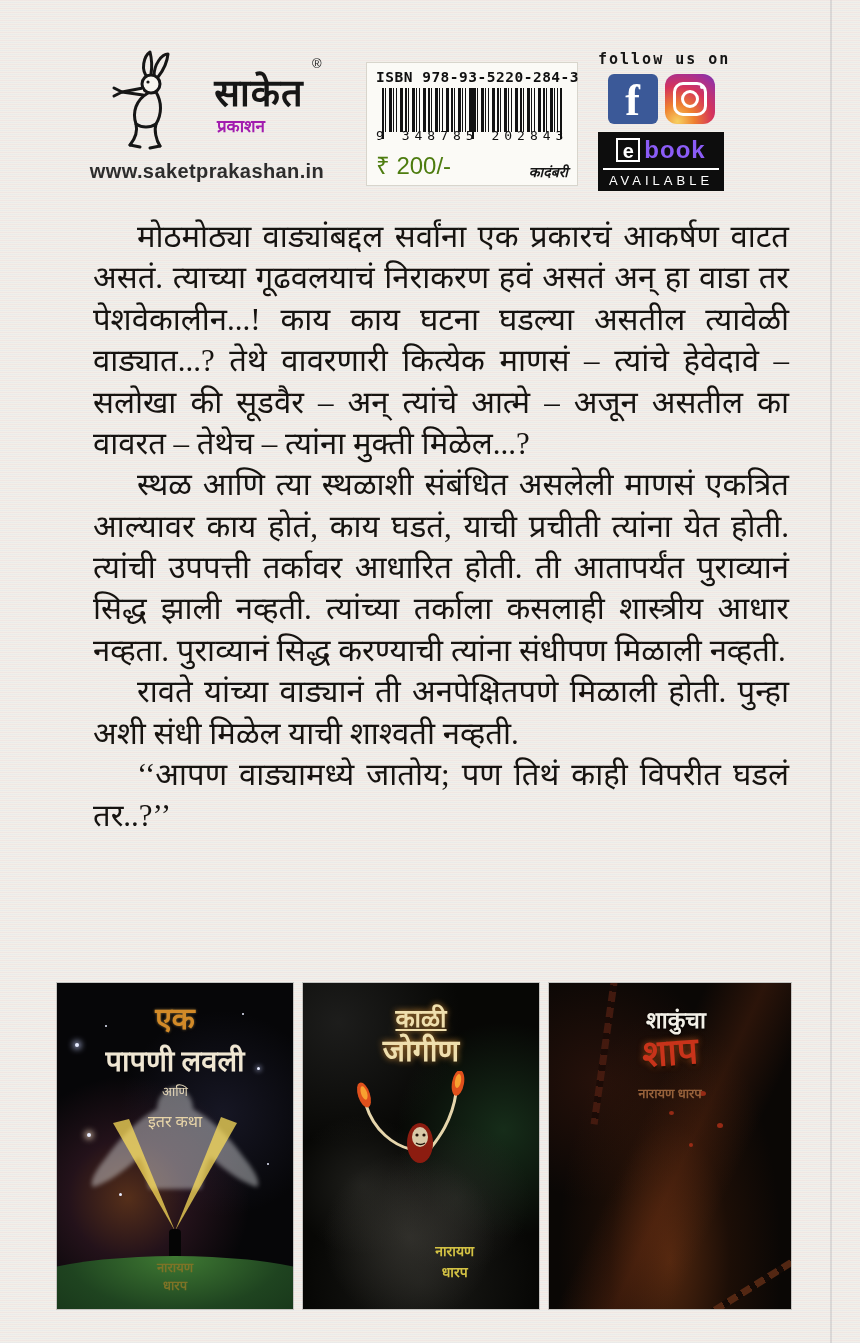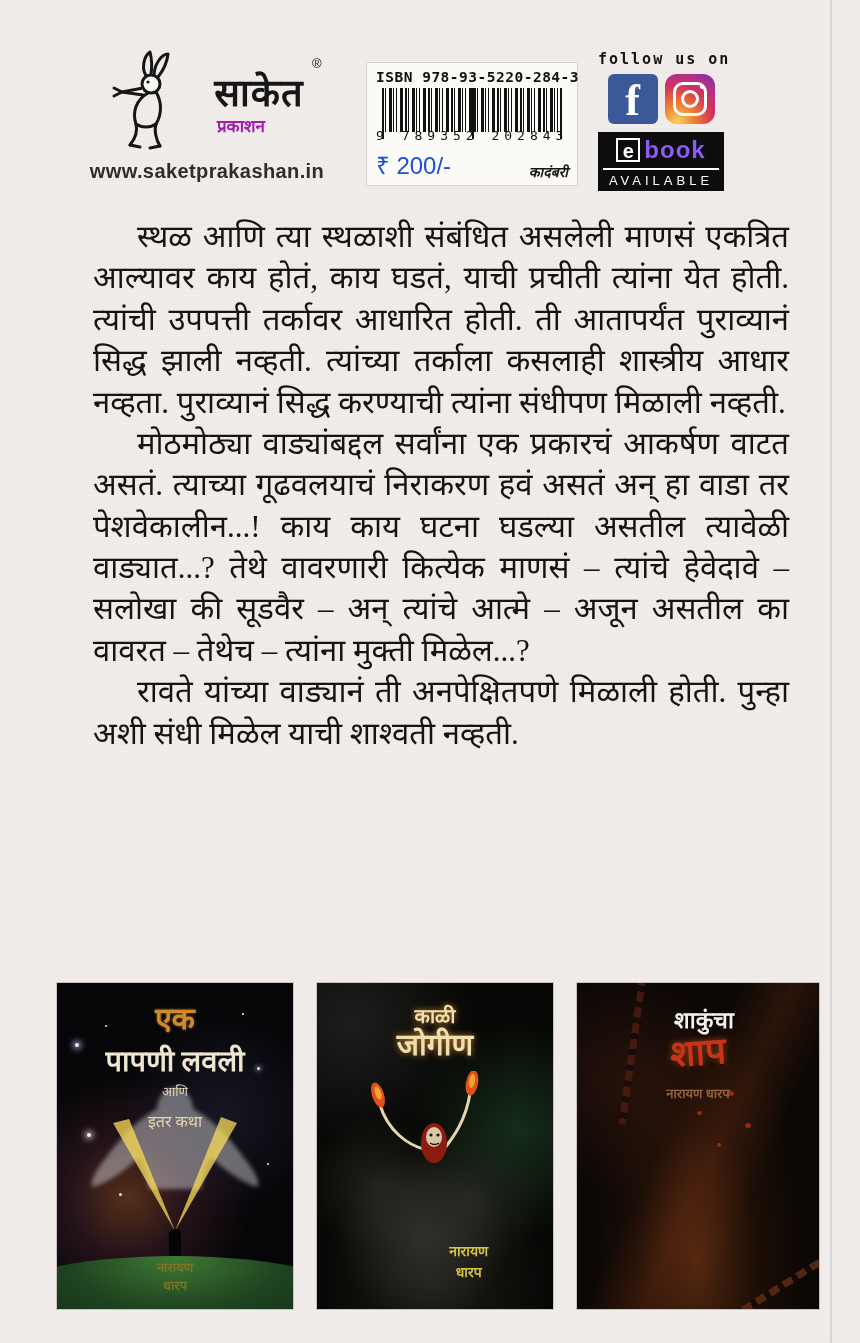--- a/index.html
+++ b/index.html
@@ -42,21 +42,21 @@
   .bars { position:absolute; left:6px; right:6px; top:0; height:44px;
     background:repeating-linear-gradient(90deg,
       #121212 0px 2px, #fbfaf6 2px 3px, #121212 3px 4px, #fbfaf6 4px 7px,
       #121212 7px 10px, #fbfaf6 10px 11px, #121212 11px 12px, #fbfaf6 12px 14px,
       #121212 14px 15px, #fbfaf6 15px 18px, #121212 18px 21px, #fbfaf6 21px 23px); }
   .guard { position:absolute; top:0; width:2px; height:51px; background:#121212; }
   .digits-line { position:absolute; left:0; right:0; top:40px;
     font-family:"DejaVu Sans Mono", monospace; font-size:13px; color:#101010;
     text-align:center; letter-spacing:5px; background:transparent; white-space:nowrap; }
   .price-row { display:flex; justify-content:space-between; align-items:flex-end; margin-top:8px; }
-  .price { font-family:"Liberation Sans", sans-serif; font-size:24px; color:#1d4ed8; }
+  .price { font-family:"Liberation Sans", sans-serif; font-size:24px; color:#4d7c0f; }
   .category { font-family:"DejaVu Serif", serif; font-style:italic; font-weight:bold;
     font-size:14px; color:#161616; }
 
   
   .social-block { position:absolute; left:598px; top:50px; width:126px; text-align:center; }
   .follow-text { font-family:"DejaVu Sans Mono", monospace; font-weight:bold;
     font-size:15px; letter-spacing:2px; color:#151515; white-space:nowrap; }
   .social-icons { display:flex; justify-content:center; gap:7px; margin-top:6px; }
   .fb-icon { width:50px; height:50px; background:#3b5998; border-radius:6px;
     color:#ffffff; font-family:"Liberation Serif", serif; font-weight:bold; font-size:44px;
@@ -79,21 +79,21 @@
   .available-row { margin-top:4px; border-top:2px solid #fff; padding-top:3px;
     color:#fff; font-family:"Liberation Sans", sans-serif; font-size:13px;
     letter-spacing:4px; white-space:nowrap; }
 
   
   .blurb { position:absolute; left:93px; top:216px; width:696px; color:#161310;
     font-size:31px; line-height:1.335; text-align:justify; }
   .blurb p { text-indent:44px; }
 
   
-  .books-row { position:absolute; left:57px; top:983px; display:flex; gap:24px; }
+  .books-row { position:absolute; left:57px; top:983px; display:flex; gap:10px; }
   .cover { position:relative; height:326px; overflow:hidden;
     box-shadow:0 0 0 1px rgba(120,120,120,0.35); background:#070706; }
   .cover1 { width:236px; }
   .cover2 { width:236px; }
   .cover3 { width:242px; }
 
   
   .cover1 { background:
       radial-gradient(circle at 30% 66%, rgba(150,80,40,0.55) 0%, rgba(90,40,60,0.35) 22%, rgba(0,0,0,0) 45%),
       radial-gradient(circle at 70% 40%, rgba(60,60,100,0.3) 0%, rgba(0,0,0,0) 40%),
@@ -117,21 +117,21 @@
     font-size:13px; font-weight:bold; color:#7d7326; line-height:1.4; }
 
   
   .cover2 { background:
       radial-gradient(circle at 85% 45%, rgba(40,90,50,0.45) 0%, rgba(0,0,0,0) 40%),
       radial-gradient(circle at 15% 12%, rgba(70,70,70,0.35) 0%, rgba(0,0,0,0) 35%),
       #070705; }
   .c2-title { position:absolute; top:22px; left:0; right:0; text-align:center;
     font-weight:bold; line-height:1.15;
     color:#efdfae; text-shadow:0 0 6px rgba(240,160,60,0.8); }
-  .c2-title .l1 { font-size:20px; display:block; }
+  .c2-title .l1 { font-size:25px; display:block;text-decoration:underline; }
   .c2-title .l2 { font-size:30px; display:block; }
   .c2-fig { position:absolute; left:50%; top:88px; transform:translateX(-50%); }
   .c2-smoke { position:absolute; inset:0;
     background:
       radial-gradient(circle at 45% 78%, rgba(70,68,62,0.55) 0%, rgba(0,0,0,0) 30%),
       radial-gradient(circle at 25% 62%, rgba(55,55,50,0.5) 0%, rgba(0,0,0,0) 26%),
       radial-gradient(circle at 65% 66%, rgba(50,50,46,0.5) 0%, rgba(0,0,0,0) 28%),
       radial-gradient(circle at 50% 92%, rgba(40,40,36,0.6) 0%, rgba(0,0,0,0) 36%); }
   .c2-author { position:absolute; bottom:26px; left:56%; text-align:center;
     font-size:14px; font-weight:bold; color:#d3c244; line-height:1.45; }
@@ -185,21 +185,21 @@
   <div class="logo-site">www.saketprakashan.in</div>
 </div>
 
 <div class="barcode-panel">
   <div class="isbn-line">ISBN 978-93-5220-284-3</div>
   <div class="bars-wrap">
     <div class="bars"></div>
     <div class="guard" style="left:6px"></div>
     <div class="guard" style="left:50%"></div>
     <div class="guard" style="right:6px"></div>
-    <div class="digits-line">9 789352 202843</div>
+    <div class="digits-line">9 348785 202843</div>
   </div>
   <div class="price-row">
     <span class="price">₹ 200/-</span>
     <span class="category">कादंबरी</span>
   </div>
 </div>
 
 <div class="social-block">
   <div class="follow-text">follow us on</div>
   <div class="social-icons">
@@ -213,23 +213,24 @@
   <div class="ebook-badge">
     <div class="ebook-row">
       <span class="ebook-e">e</span>
       <span class="ebook-word">book</span>
     </div>
     <div class="available-row">AVAILABLE</div>
   </div>
 </div>
 
 <div class="blurb">
+  <p>मोठमोठ्या वाड्यांबद्दल सर्वांना एक प्रकारचं आकर्षण वाटत असतं. त्याच्या गूढवलयाचं निराकरण हवं असतं अन् हा वाडा तर पेशवेकालीन...! काय काय घटना घडल्या असतील त्यावेळी वाड्यात...? तेथे वावरणारी कित्येक माणसं – त्यांचे हेवेदावे – सलोखा की सूडवैर – अन् त्यांचे आत्मे – अजून असतील का वावरत – तेथेच – त्यांना मुक्ती मिळेल...?</p>
   <p>स्थळ आणि त्या स्थळाशी संबंधित असलेली माणसं एकत्रित आल्यावर काय होतं, काय घडतं, याची प्रचीती त्यांना येत होती. त्यांची उपपत्ती तर्कावर आधारित होती. ती आतापर्यंत पुराव्यानं सिद्ध झाली नव्हती. त्यांच्या तर्काला कसलाही शास्त्रीय आधार नव्हता. पुराव्यानं सिद्ध करण्याची त्यांना संधीपण मिळाली नव्हती.</p>
-  <p>मोठमोठ्या वाड्यांबद्दल सर्वांना एक प्रकारचं आकर्षण वाटत असतं. त्याच्या गूढवलयाचं निराकरण हवं असतं अन् हा वाडा तर पेशवेकालीन...! काय काय घटना घडल्या असतील त्यावेळी वाड्यात...? तेथे वावरणारी कित्येक माणसं – त्यांचे हेवेदावे – सलोखा की सूडवैर – अन् त्यांचे आत्मे – अजून असतील का वावरत – तेथेच – त्यांना मुक्ती मिळेल...?</p>
   <p>रावते यांच्या वाड्यानं ती अनपेक्षितपणे मिळाली होती. पुन्हा अशी संधी मिळेल याची शाश्वती नव्हती.</p>
+  <p>‘‘आपण वाड्यामध्ये जातोय; पण तिथं काही विपरीत घडलं तर..?’’</p>
 </div>
 
 <div class="books-row">
 
   <div class="cover cover1">
     <div class="c1-stars">
       <i style="left:18px;top:60px;width:4px;height:4px;box-shadow:0 0 6px 2px rgba(200,210,255,.8)"></i>
       <i style="left:48px;top:42px;width:2px;height:2px"></i>
       <i style="left:200px;top:84px;width:3px;height:3px;box-shadow:0 0 5px 1px rgba(200,210,255,.7)"></i>
       <i style="left:30px;top:150px;width:4px;height:4px;box-shadow:0 0 6px 2px rgba(255,230,200,.8)"></i>

